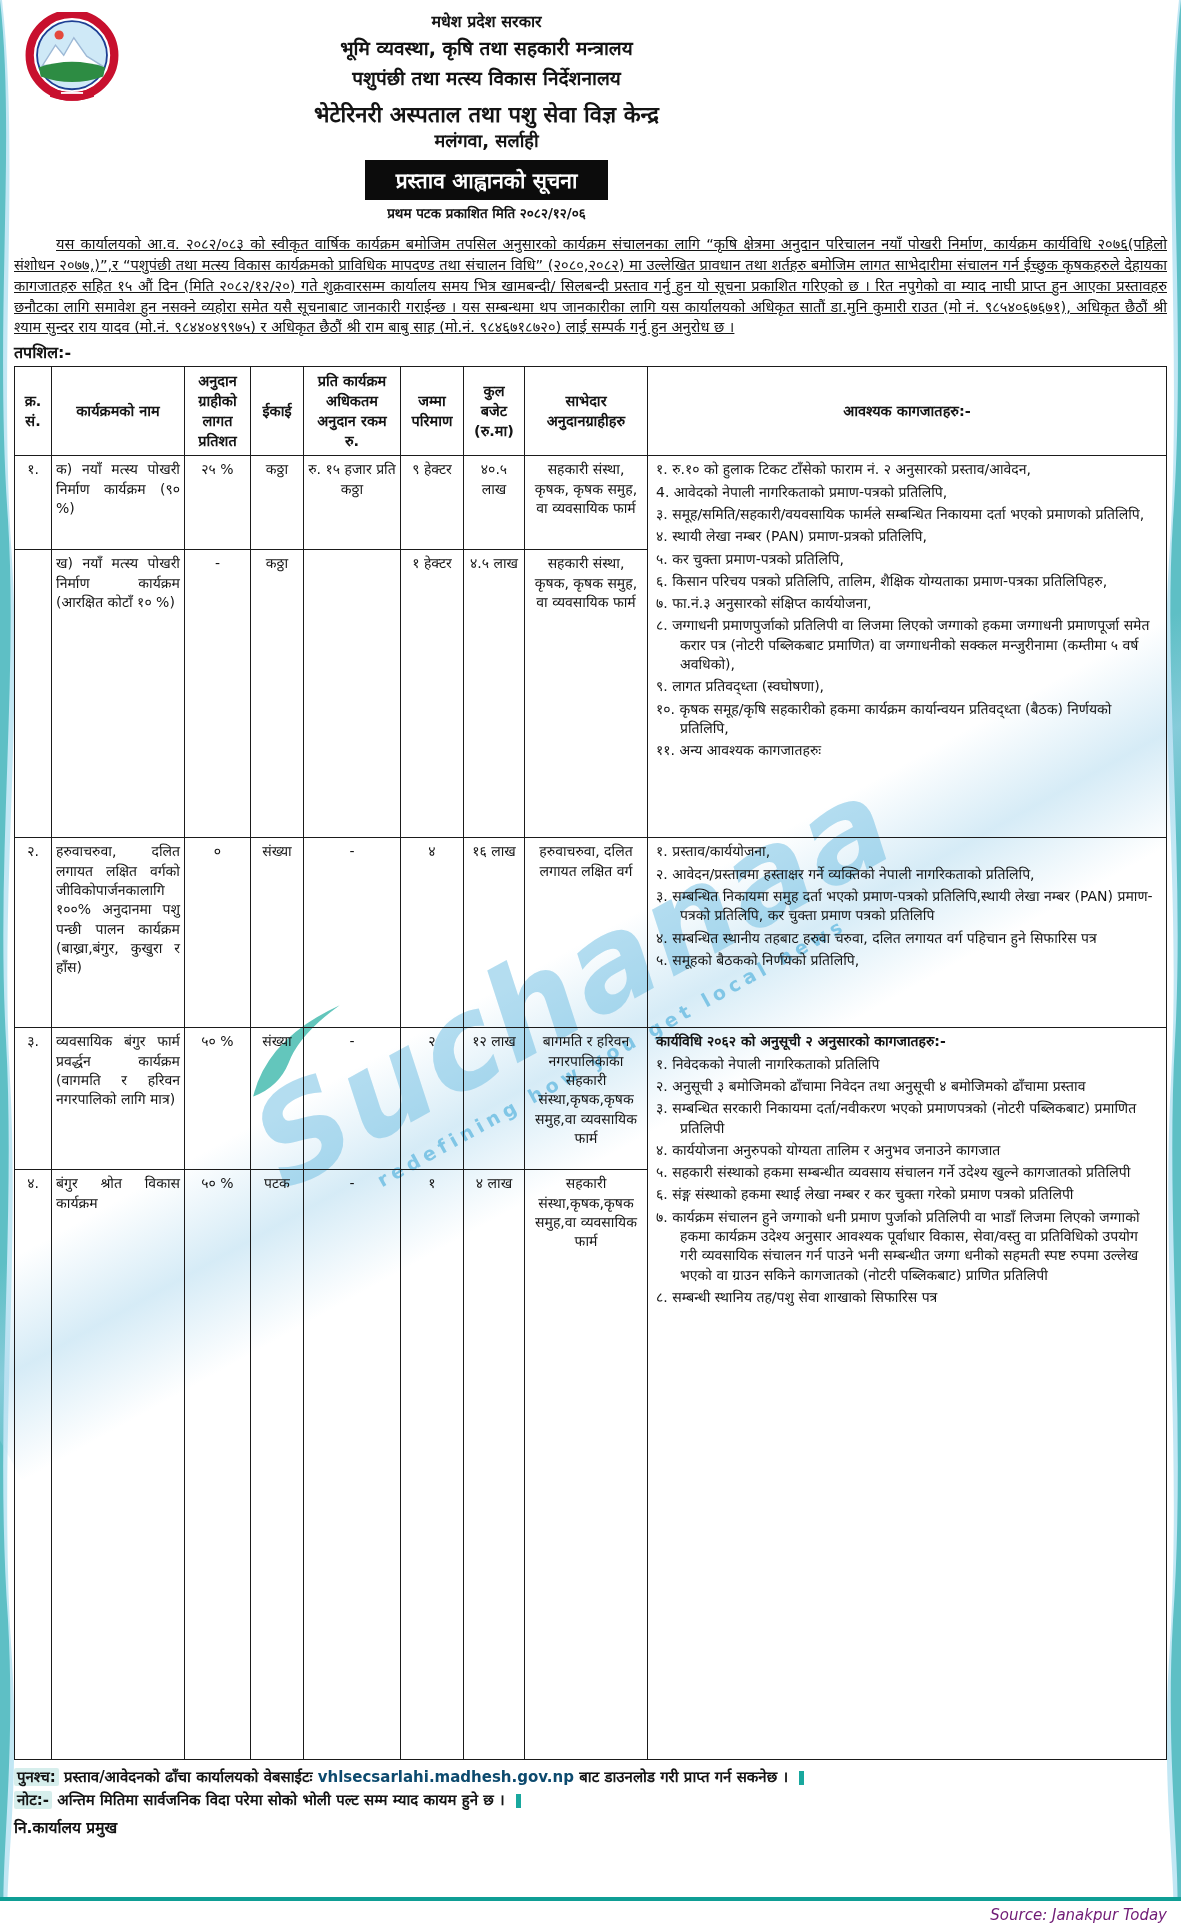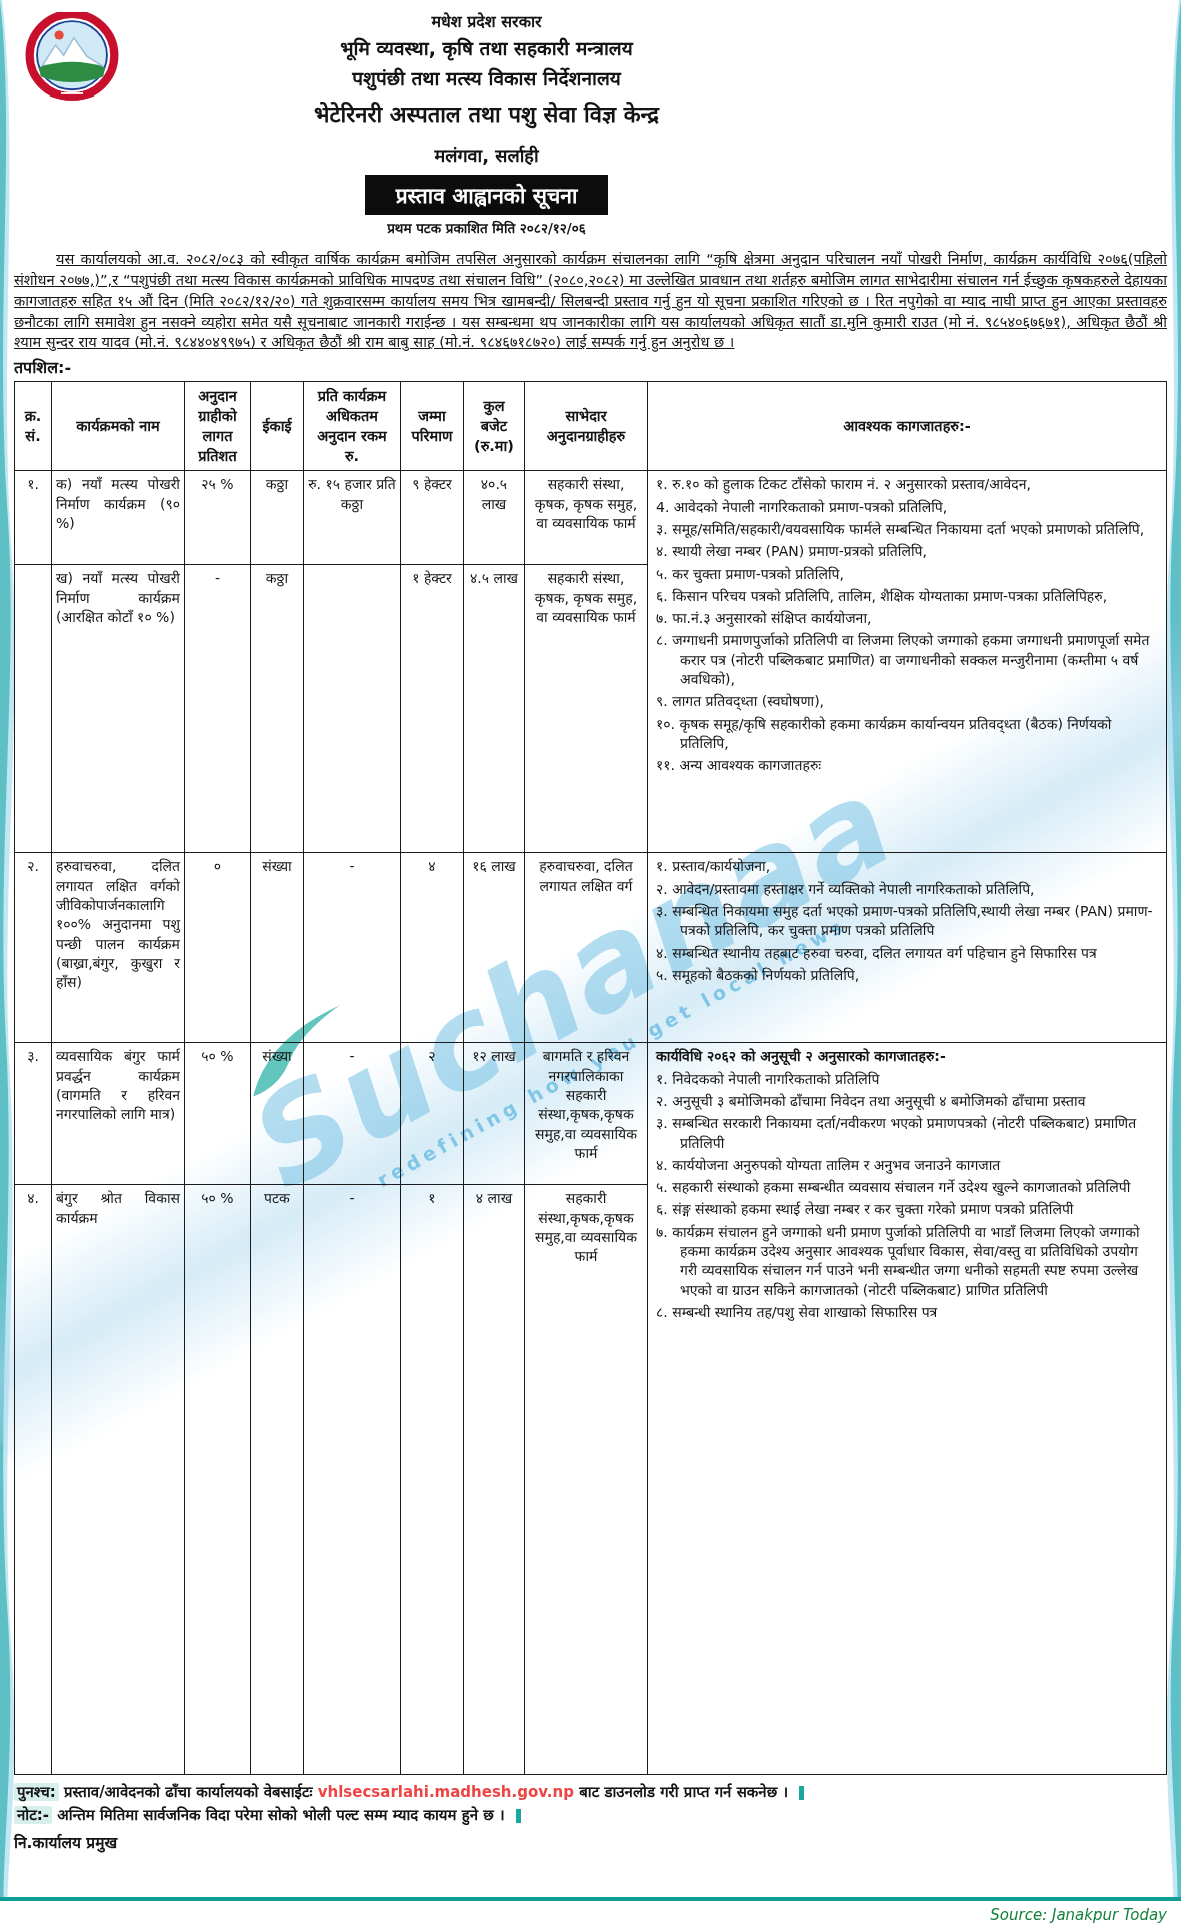--- a/index.html
+++ b/index.html
@@ -8,21 +8,21 @@
         font-family:"DejaVu Sans","Liberation Sans",sans-serif;color:#141414;}
   .content{position:relative;z-index:2;padding:10px 14px 0;}
 
   
   .letterhead{position:relative;width:945px;text-align:center;}
   .emblem{position:absolute;left:10px;top:2px;width:96px;height:92px;}
   .lh-gov{font-size:16px;font-weight:bold;}
   .lh-ministry{font-size:19px;font-weight:bold;margin-top:3px;text-align:center;}
   .lh-directorate{font-size:19px;font-weight:bold;margin-top:4px;}
   .lh-office{font-size:22px;font-weight:bold;margin-top:7px;}
-  .lh-location{font-size:18px;font-weight:bold;margin-top:15px;}
+  .lh-location{font-size:18px;font-weight:bold;margin-top:0;}
   .title-box{display:inline-block;background:#0c0c0c;color:#ffffff;font-size:21px;font-weight:bold;
              padding:6px 31px;border-radius:0;margin-top:8px;}
   .published{font-size:13.5px;font-weight:bold;margin-top:4px;}
 
   
   .body-par{font-size:14.6px;line-height:1.43;text-align:justify;margin-top:12px;text-indent:42px;text-decoration:underline;}
   .tapasil{font-weight:bold;font-size:16px;margin:3px 0 3px;}
 
   
   .ptable{width:100%;border-collapse:collapse;table-layout:fixed;background:transparent;}
@@ -37,27 +37,27 @@
   tr.r1a>td{height:94px;}
   tr.r1b>td{height:288px;margin-top:36px;}
   tr.r2>td{height:190px;}
   tr.r3>td{height:142px;}
   tr.r4>td{height:590px;}
 
   
   .doc-footer{margin-top:6px;font-size:15px;}
   .foot-line{font-weight:bold;margin-top:3px;}
   .foot-label{background:rgba(25,160,148,0.18);padding:0 3px;border-radius:2px;}
-  .url{color:#ef4444;}
+  .url{color:#0c4a6e;}
   .teal-bar{display:inline-block;width:5px;height:14px;background:#19a89e;margin-left:6px;vertical-align:middle;}
   .signature{text-align:left;font-weight:bold;padding-right:28px;margin-top:7px;font-size:15.5px;}
 
   .source-strip{position:absolute;left:0;right:0;bottom:0;z-index:3;background:#ffffff;
                 border-top:4px solid #0f9e95;padding:5px 14px 7px;text-align:right;
-                font-size:15px;font-style:italic;color:#15803d;}
+                font-size:15px;font-style:italic;color:#701a75;}
 
   
   .edge{position:absolute;top:0;z-index:1;pointer-events:none;}
   .edge-left{left:0;}
   .edge-right{right:0;transform:scaleX(-1);}
   .wm-band{position:absolute;left:-120px;top:930px;width:1500px;height:200px;transform:rotate(-29deg);
            background:linear-gradient(180deg,rgba(173,216,238,0) 0%,rgba(173,216,238,0.5) 50%,rgba(173,216,238,0) 100%);
            z-index:1;pointer-events:none;}
   .watermark{position:absolute;left:110px;top:880px;width:920px;transform:rotate(-29deg);
              z-index:1;text-align:center;pointer-events:none;}

